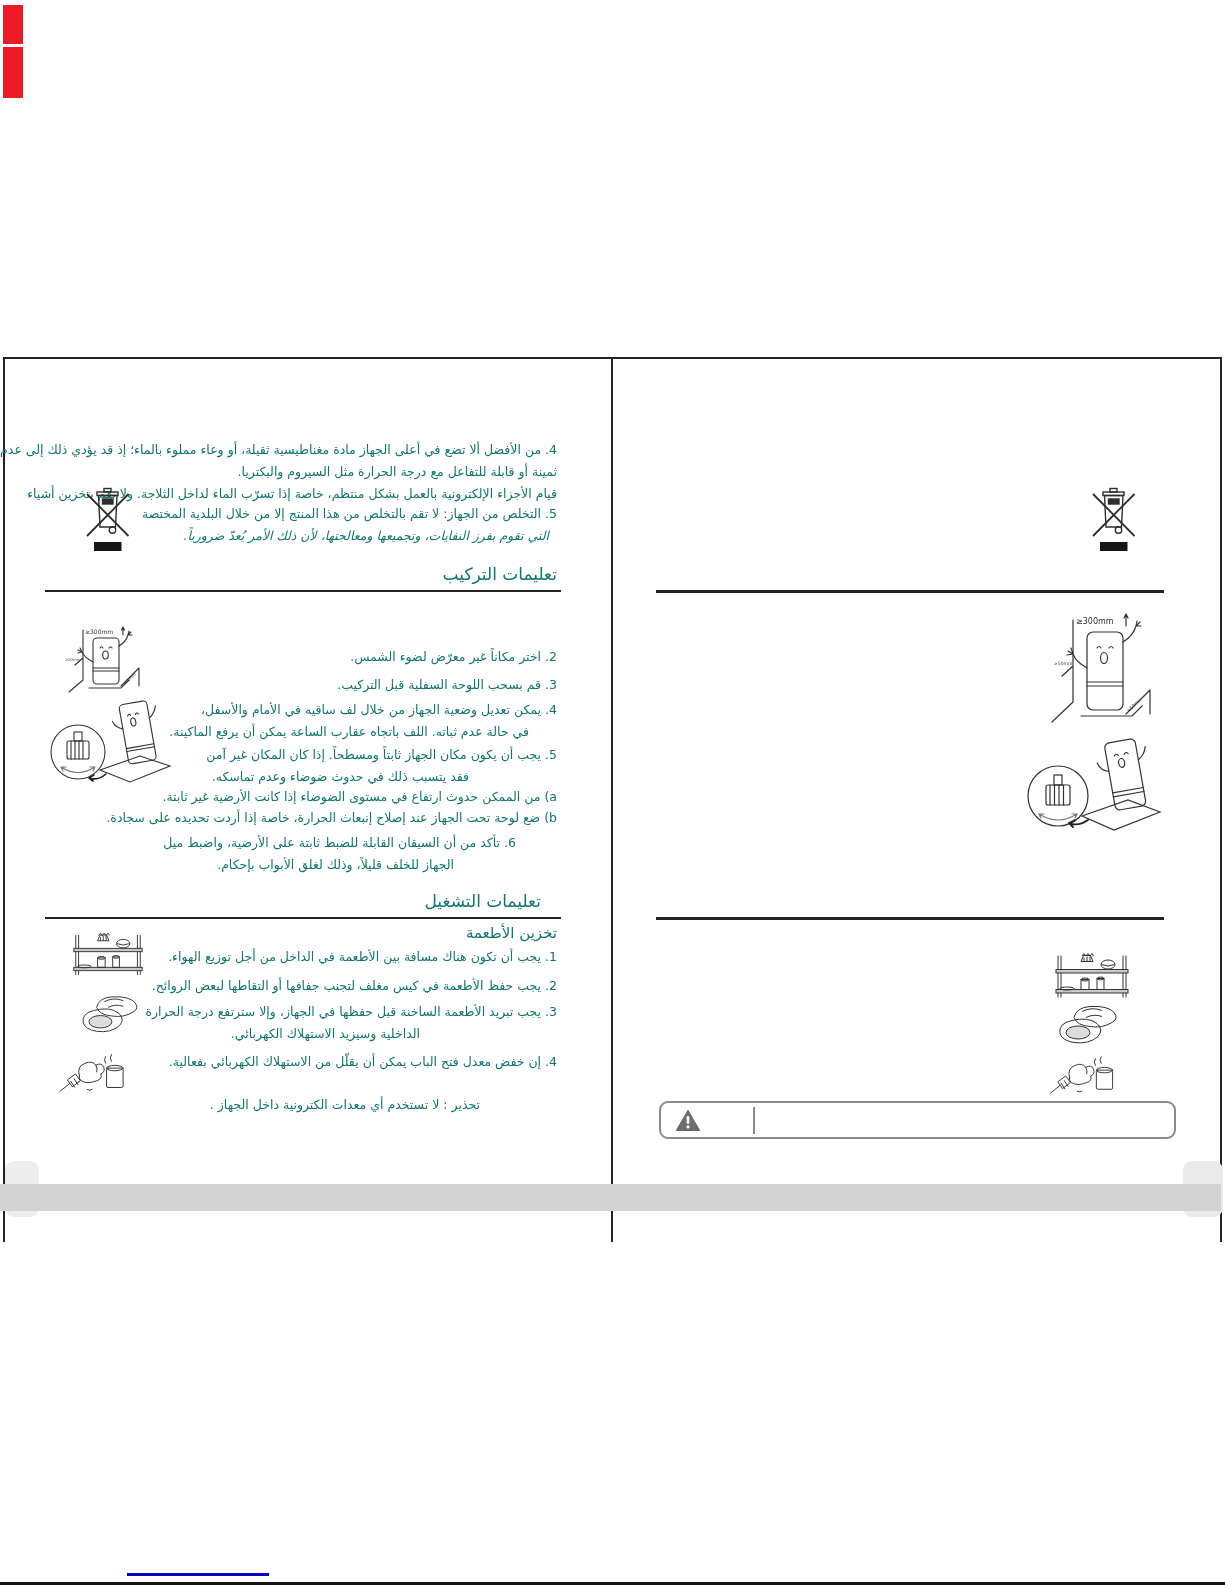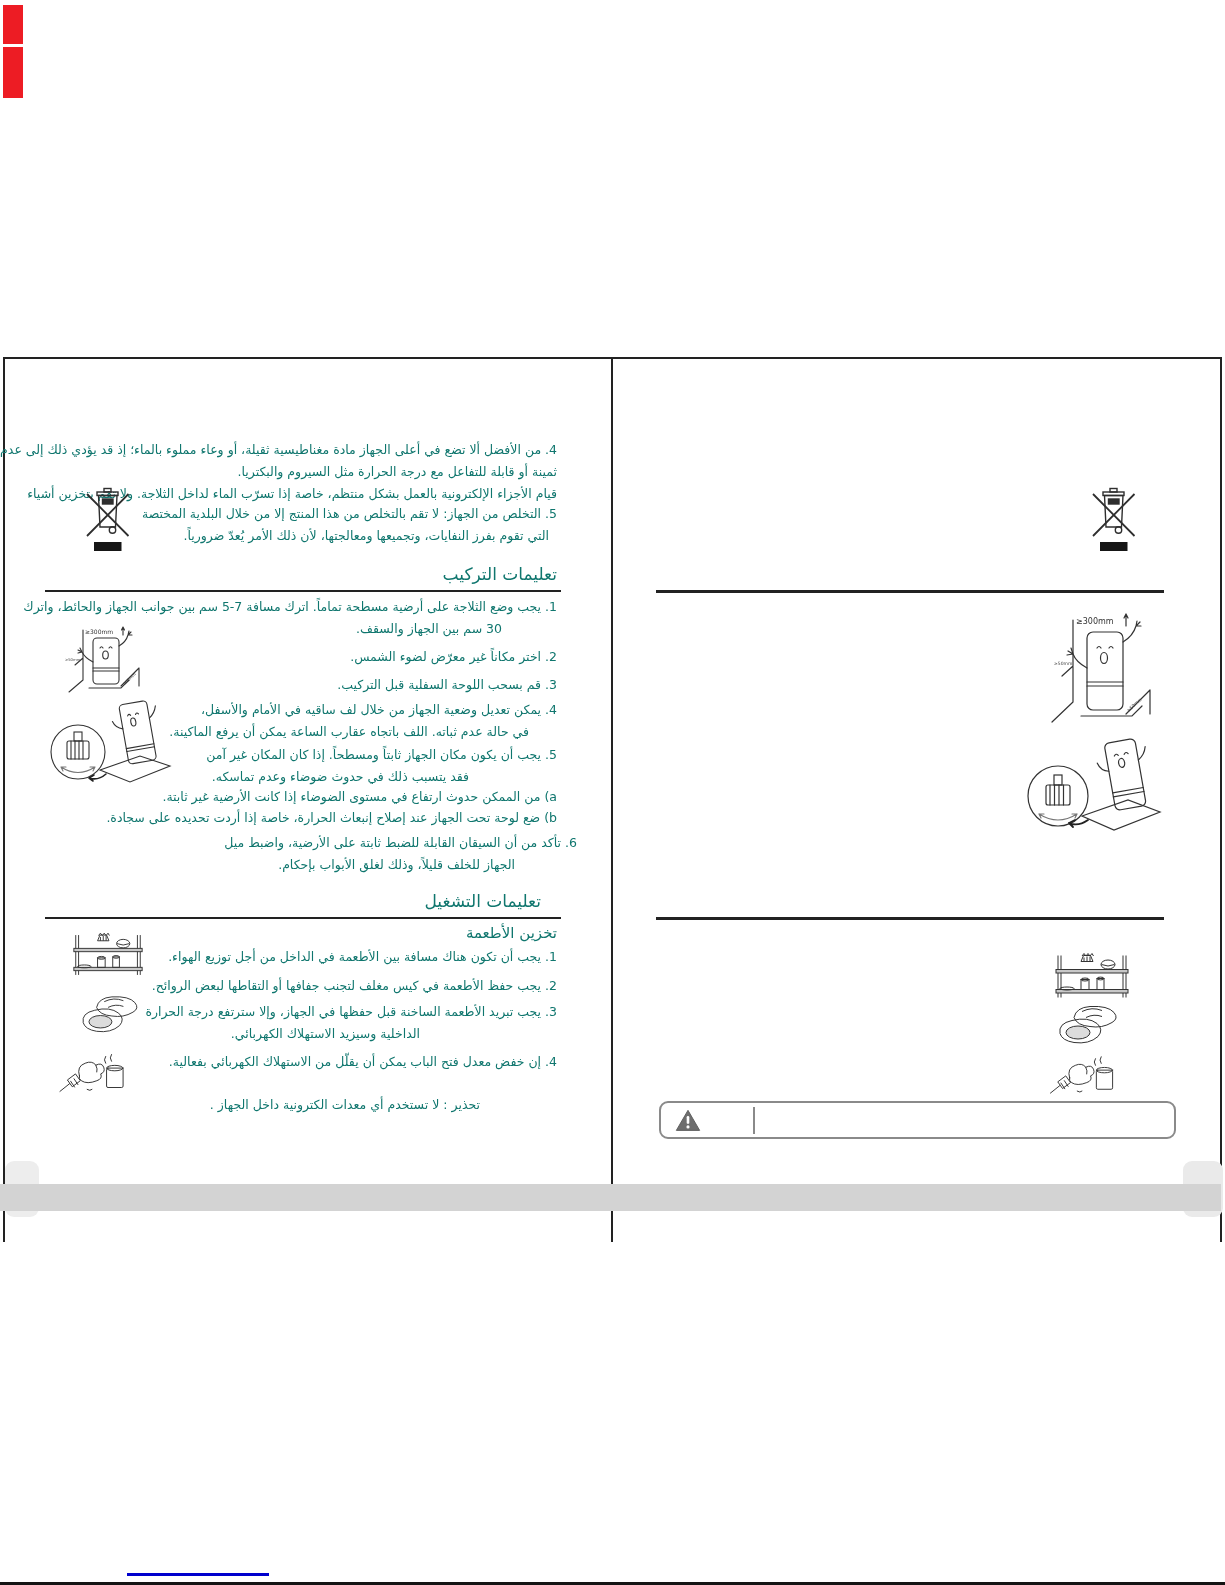--- a/index.html
+++ b/index.html
@@ -41,57 +41,53 @@
   <div class="vline" style="left:1220px;top:357px;width:2px;height:885px;"></div>
 
   <div class="ar" style="top:439px;right:668px;">
     <div class="ln">4. من الأفضل ألا تضع في أعلى الجهاز مادة مغناطيسية ثقيلة، أو وعاء مملوء بالماء؛ إذ قد يؤدي ذلك إلى عدم</div>
     <div class="ln">ثمينة أو قابلة للتفاعل مع درجة الحرارة مثل السيروم والبكتريا.</div>
     <div class="ln">قيام الأجزاء الإلكترونية بالعمل بشكل منتظم، خاصة إذا تسرّب الماء لداخل الثلاجة. ولا تقم بتخزين أشياء</div>
   </div>
 
   <div class="ar" style="top:503px;right:668px;">
     <div class="ln">5. التخلص من الجهاز: لا تقم بالتخلص من هذا المنتج إلا من خلال البلدية المختصة</div>
-    <div class="ln" style="padding-right:8px;">التي تقوم بفرز النفايات، وتجميعها ومعالجتها، لأن ذلك الأمر يُعدّ ضرورياً.</div>
+    <div class="ln" style="padding-right:8px;font-style:italic;">التي تقوم بفرز النفايات، وتجميعها ومعالجتها، لأن ذلك الأمر يُعدّ ضرورياً.</div>
   </div>
 
   <div class="illus" style="left:83px;top:485px;width:50px;height:68px;">
     <svg viewBox="0 0 50 68">
         <g fill="none" stroke="#2e2e2e" stroke-width="1.4">
       <rect x="21" y="3.5" width="7" height="3.5"></rect>
           <rect x="14" y="7" width="21" height="3.5"></rect>
       <path d="M15.5 10.5 H34 L32.5 42 H17 Z"></path>
       <rect x="19.5" y="14" width="10.5" height="5" fill="#2e2e2e"></rect>
       <circle cx="29.5" cy="45" r="3.2"></circle>
       <path d="M4 9 L45.5 51 M45.5 9 L4 51" stroke-width="1.8"></path>
       <rect x="11" y="57" width="27.5" height="9" fill="#161616" stroke="none"></rect>
     </g>
       </svg>
   </div>
 
   <div class="ar hdr" style="top:562px;right:668px;">تعليمات التركيب</div>
   <div class="rule" style="left:45px;top:590px;width:516px;height:2px;"></div>
 
-  <div class="ar" style="top:596px;right:668px;">
-    <div class="ln">1. يجب وضع الثلاجة على أرضية مسطحة تماماً. اترك مسافة 7-5 سم بين جوانب الجهاز والحائط، واترك</div>
-    <div class="ln" style="padding-right:55px;">30 سم بين الجهاز والسقف.</div>
-  </div>
   <div class="ar" style="top:646px;right:668px;margin-left:34px;">2. اختر مكاناً غير معرّض لضوء الشمس.</div>
   <div class="ar" style="top:674px;right:668px;">3. قم بسحب اللوحة السفلية قبل التركيب.</div>
   <div class="ar" style="top:699px;right:668px;">
     <div class="ln">4. يمكن تعديل وضعية الجهاز من خلال لف ساقيه في الأمام والأسفل،</div>
     <div class="ln" style="padding-right:28px;">في حالة عدم ثباته. اللف باتجاه عقارب الساعة يمكن أن يرفع الماكينة.</div>
   </div>
   <div class="ar" style="top:744px;right:668px;">
     <div class="ln">5. يجب أن يكون مكان الجهاز ثابتاً ومسطحاً. إذا كان المكان غير آمن</div>
     <div class="ln" style="padding-right:88px;">فقد يتسبب ذلك في حدوث ضوضاء وعدم تماسكه.</div>
   </div>
   <div class="ar" style="top:786px;right:668px;">a) من الممكن حدوث ارتفاع في مستوى الضوضاء إذا كانت الأرضية غير ثابتة.</div>
   <div class="ar" style="top:807px;right:668px;">b) ضع لوحة تحت الجهاز عند إصلاح إنبعاث الحرارة، خاصة إذا أردت تحديده على سجادة.</div>
-  <div class="ar" style="top:832px;right:648px;">
+  <div class="ar" style="top:832px;right:709px;">
     <div class="ln">6. تأكد من أن السيقان القابلة للضبط ثابتة على الأرضية، واضبط ميل</div>
     <div class="ln" style="padding-right:62px;">الجهاز للخلف قليلاً، وذلك لغلق الأبواب بإحكام.</div>
   </div>
 
   <div class="illus" style="left:63px;top:624px;width:82px;height:72px;">
     <svg viewBox="0 0 82 72">
         <g fill="none" stroke="#333" stroke-width="1.1" stroke-linecap="round">
       <path d="M20 6 V56 M20 56 L6 68 M20 34 L12 41"></path>
       <text x="22" y="10" font-size="6" fill="#333" stroke="none">≥300mm</text>
       <path d="M60 11 V3 M60 3 l-1.5 3 M60 3 l1.5 3"></path>

